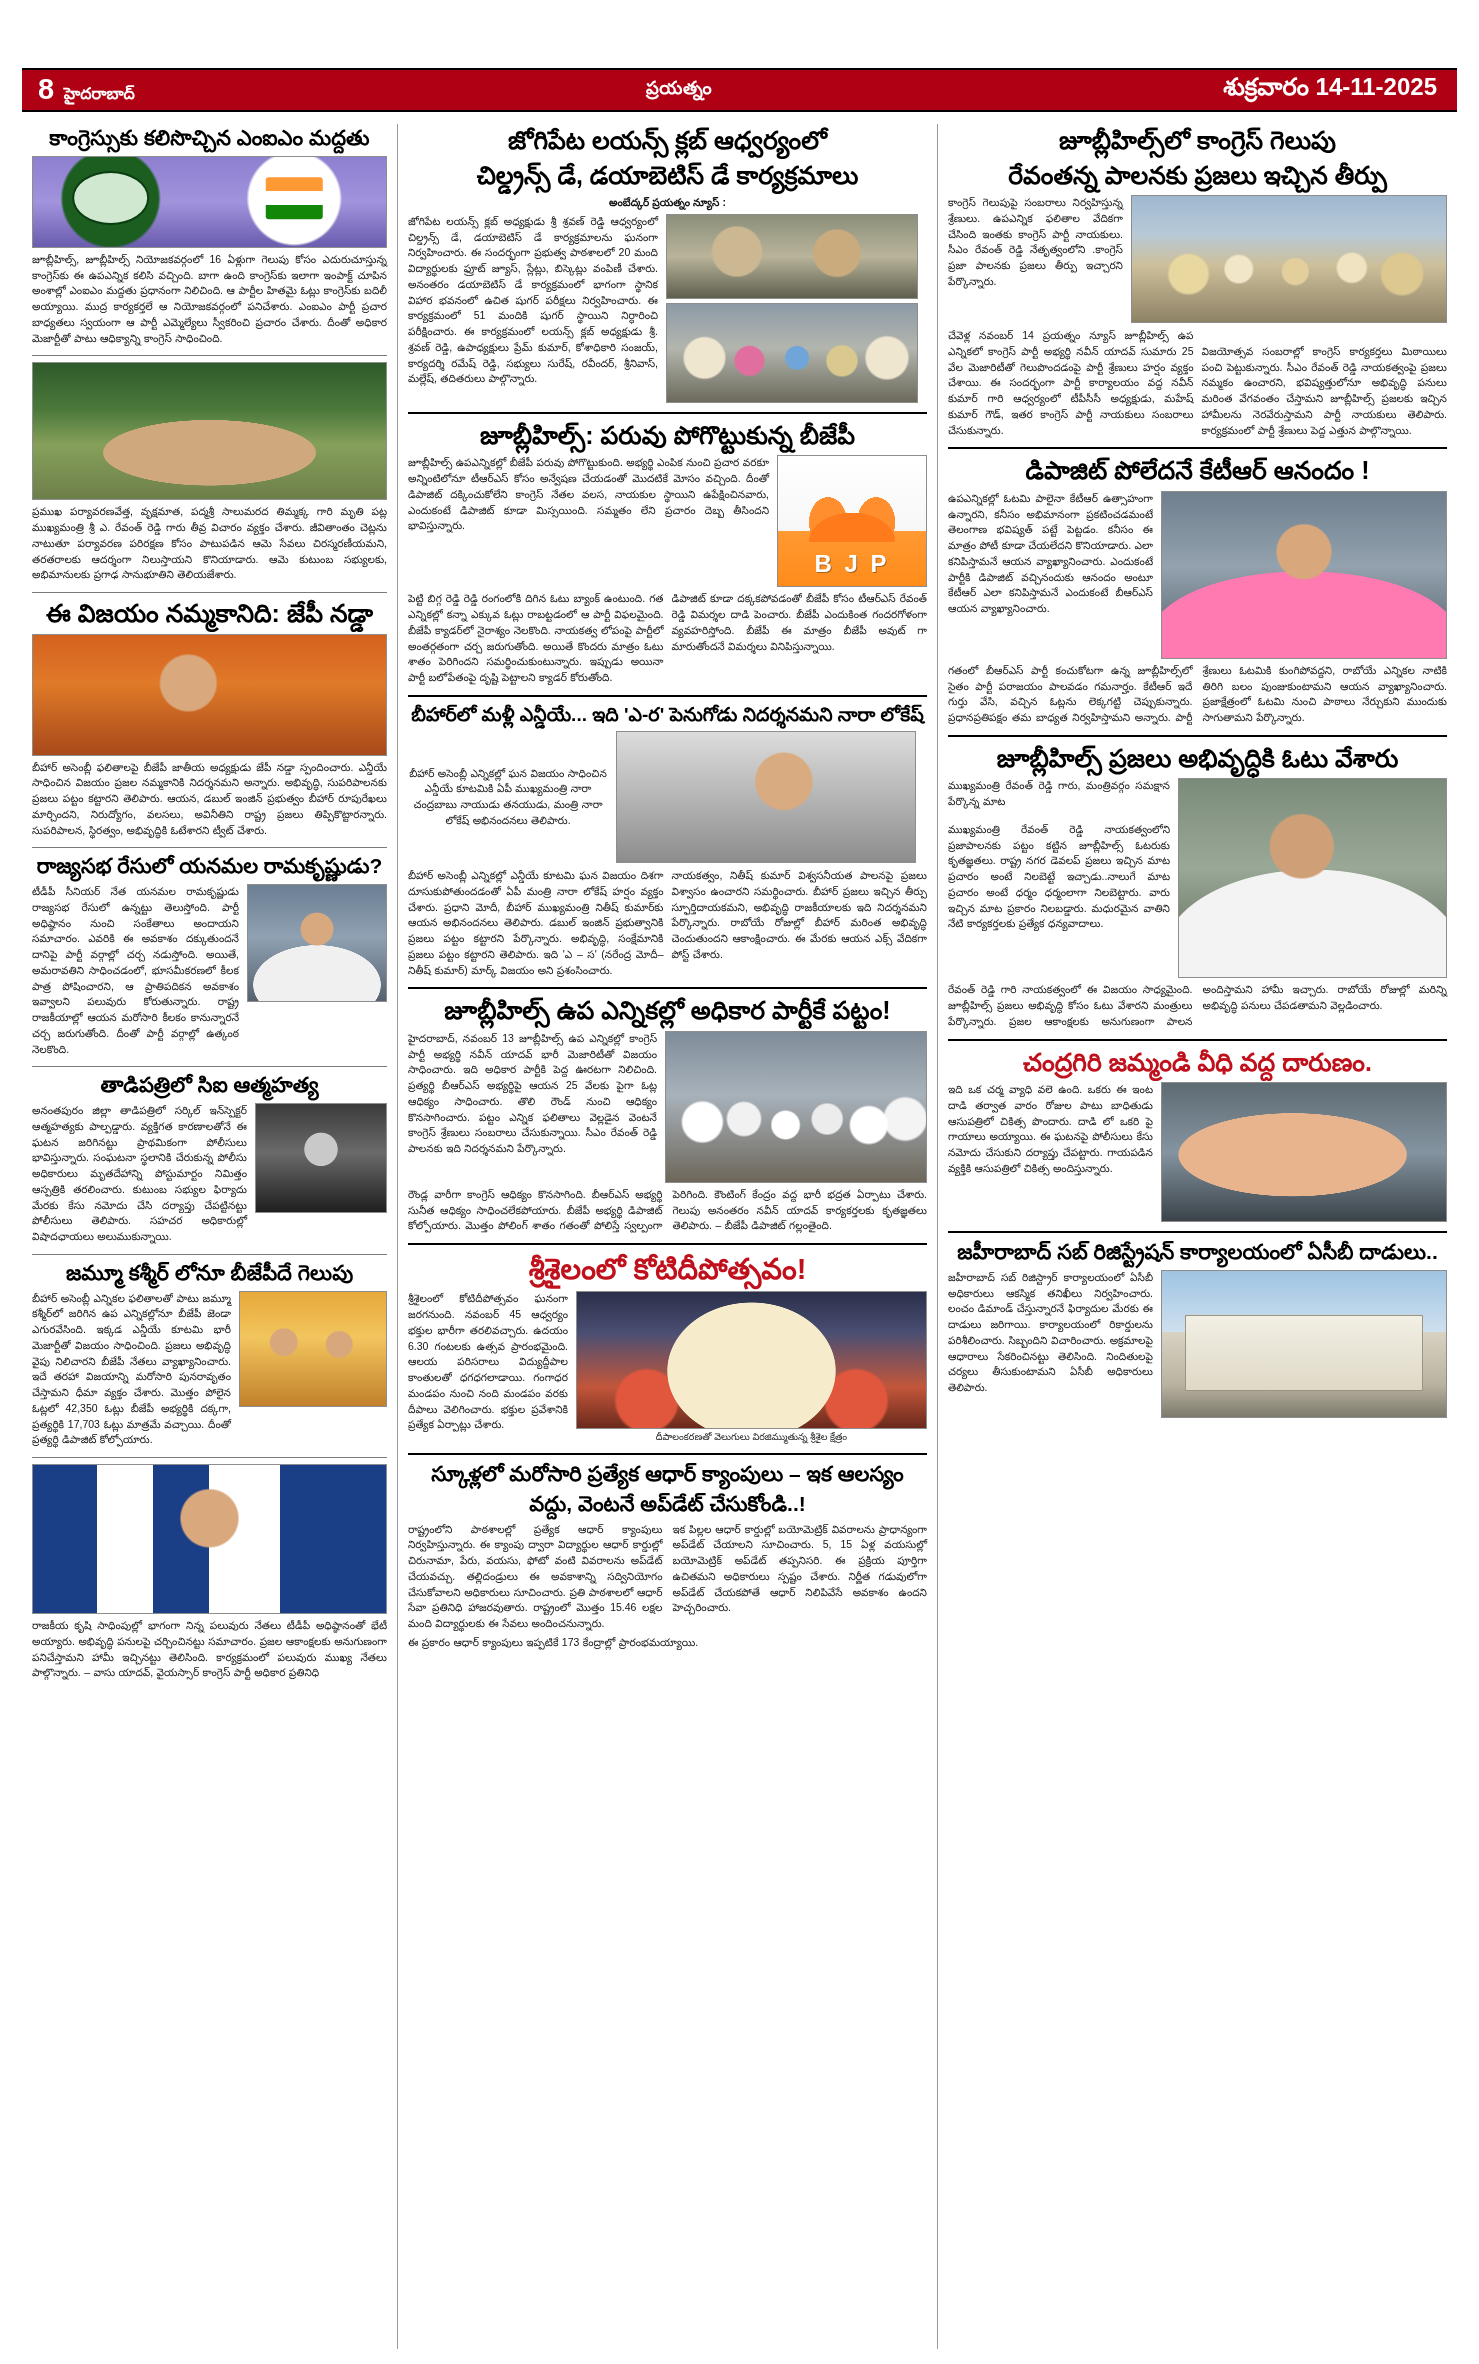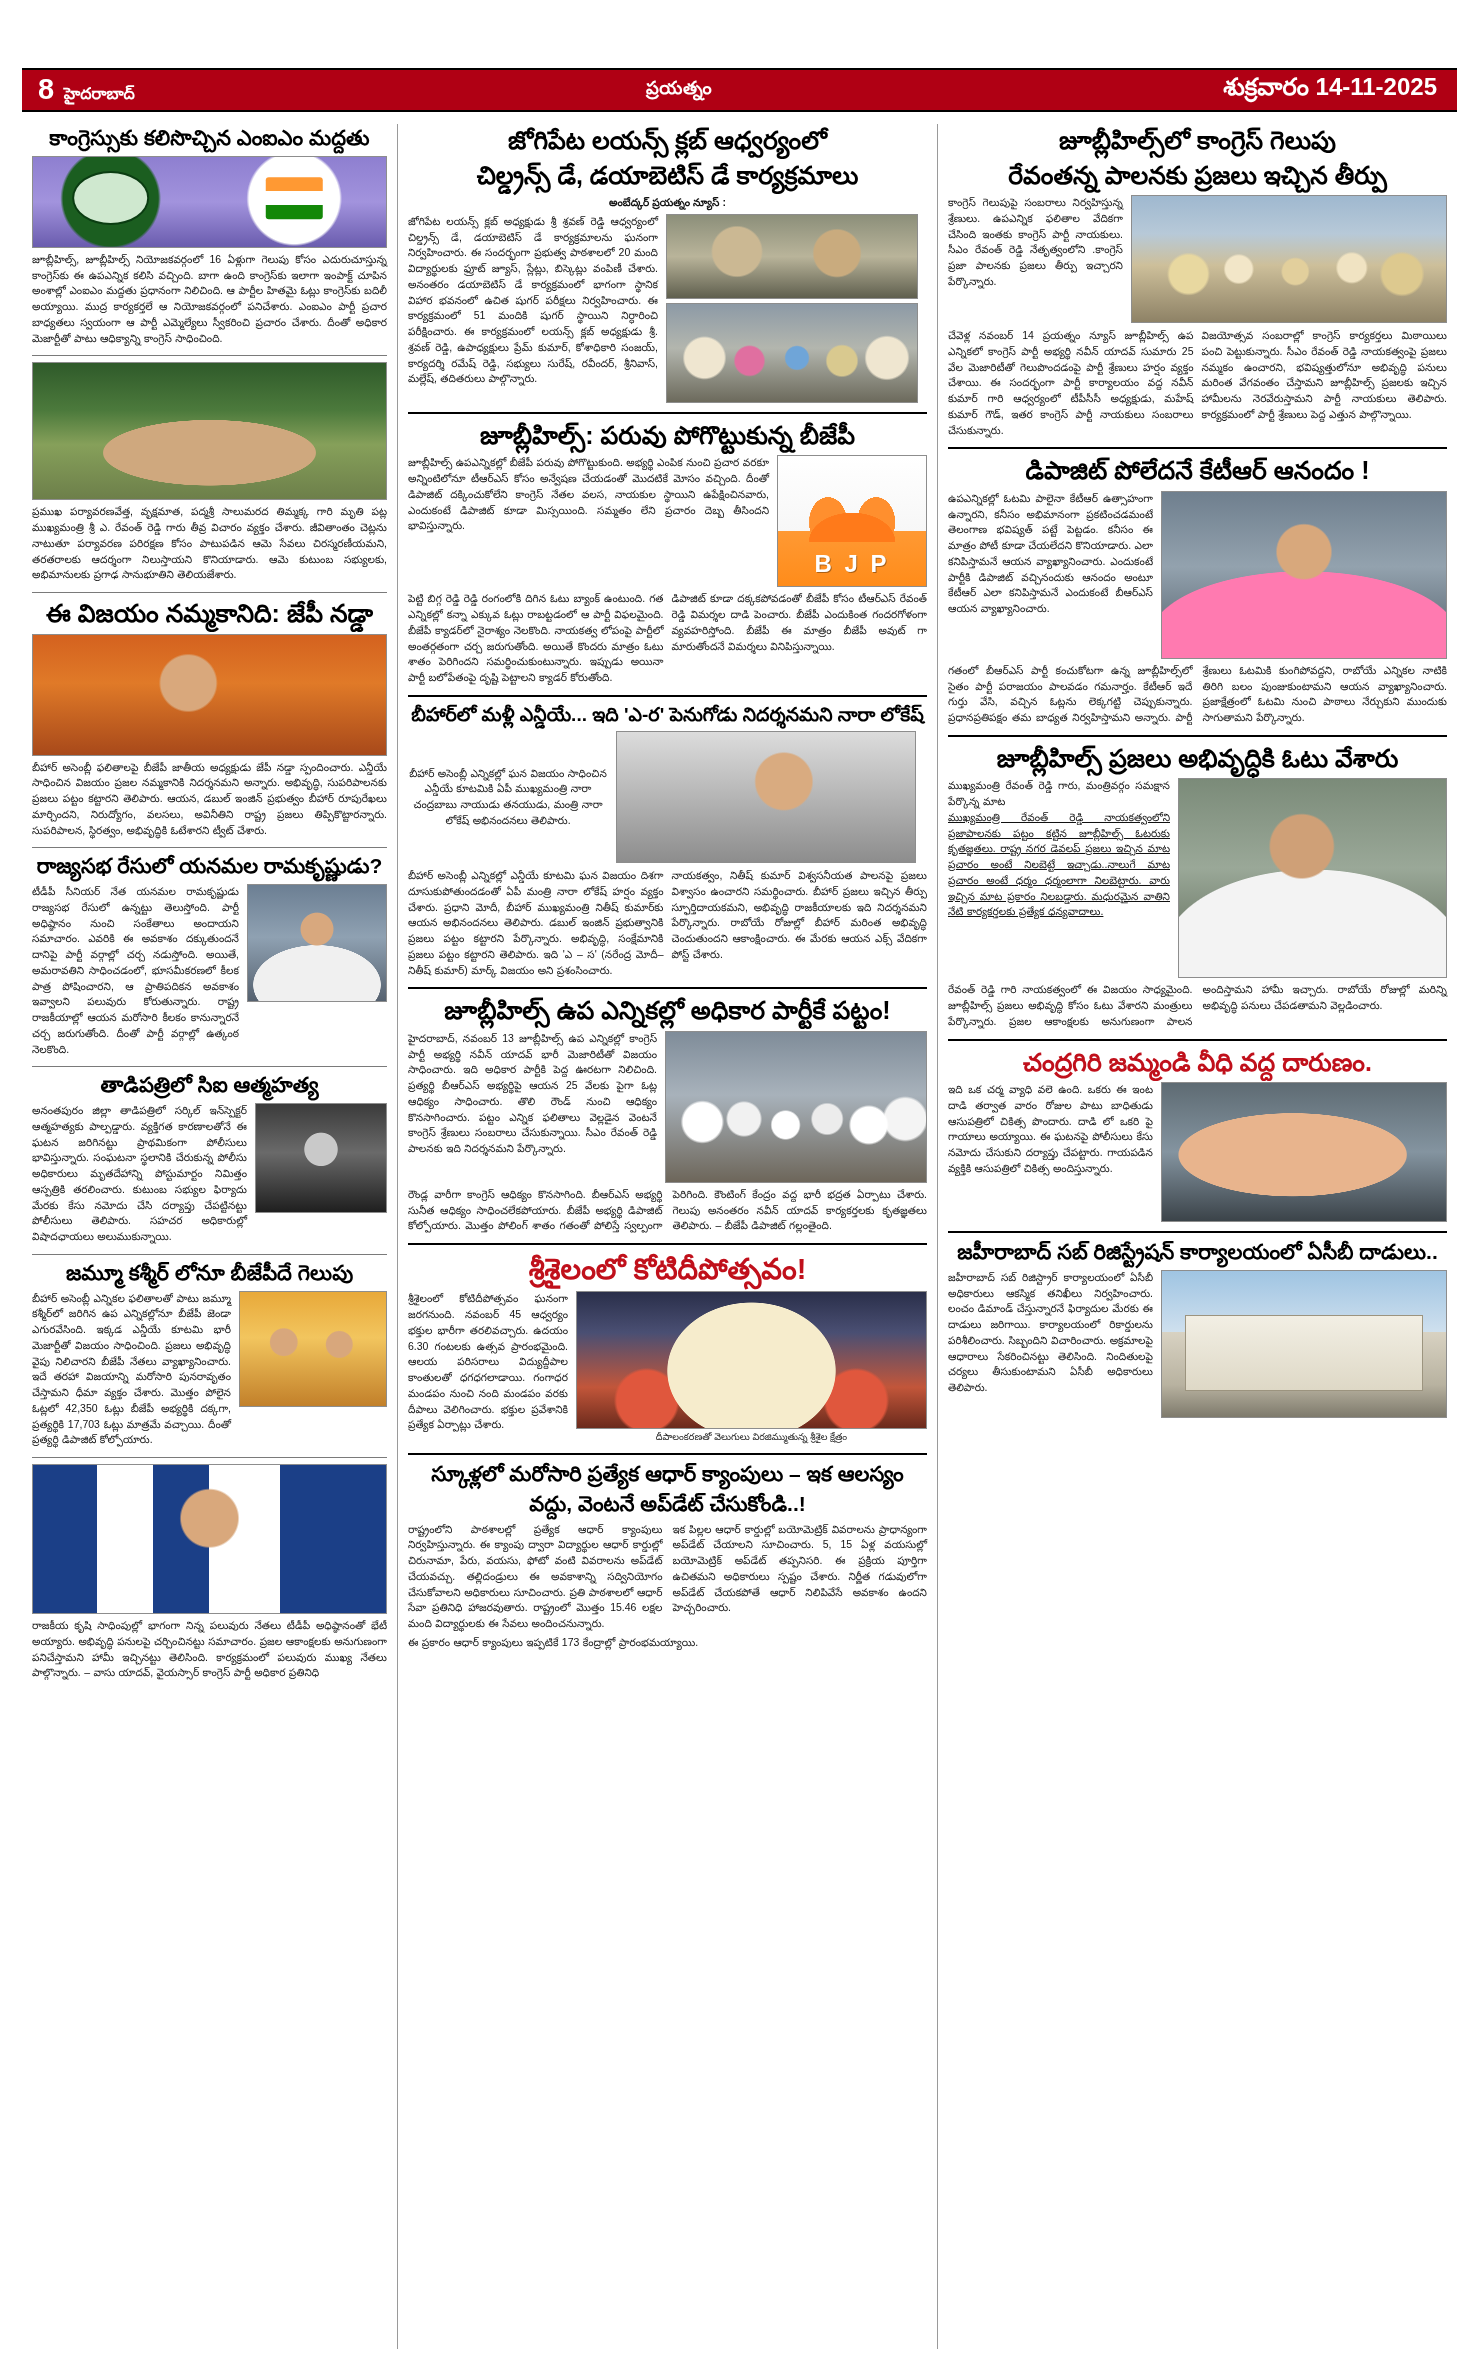--- a/index.html
+++ b/index.html
@@ -427,21 +427,21 @@
 
     <div class="col col-3">
 
       <div class="art">
         <div class="hl hl-lg">జూబ్లీహిల్స్‌లో కాంగ్రెస్ గెలుపు</div>
         <div class="hl hl-lg">రేవంతన్న పాలనకు ప్రజలు ఇచ్చిన తీర్పు</div>
         <div style="display:flex;gap:8px;align-items:flex-start;margin-top:5px;">
           <div class="body-txt" style="flex:0 0 175px;">కాంగ్రెస్ గెలుపుపై సంబరాలు నిర్వహిస్తున్న శ్రేణులు. ఉపఎన్నిక ఫలితాల వేదికగా చేసింది ఇంతకు కాంగ్రెస్ పార్టీ నాయకులు. సీఎం రేవంత్ రెడ్డి నేతృత్వంలోని .కాంగ్రెస్ ప్రజా పాలనకు ప్రజలు తీర్పు ఇచ్చారని పేర్కొన్నారు.</div>
           <div class="im photo ph-rally" style="flex:1 1 auto;height:128px;"></div>
         </div>
-        <div style="display:flex;gap:8px;margin-top:5px;">
+        <div style="display:flex;gap:8px;margin-top:5px;align-items:flex-end;">
           <div class="body-txt" style="flex:1 1 0;">చేవెళ్ల నవంబర్ 14 ప్రయత్నం న్యూస్ జూబ్లీహిల్స్ ఉప ఎన్నికలో కాంగ్రెస్ పార్టీ అభ్యర్థి నవీన్ యాదవ్ సుమారు 25 వేల మెజారిటీతో గెలుపొందడంపై పార్టీ శ్రేణులు హర్షం వ్యక్తం చేశాయి. ఈ సందర్భంగా పార్టీ కార్యాలయం వద్ద నవీన్ కుమార్ గారి ఆధ్వర్యంలో టీపీసీసీ అధ్యక్షుడు, మహేష్ కుమార్ గౌడ్, ఇతర కాంగ్రెస్ పార్టీ నాయకులు సంబరాలు చేసుకున్నారు.</div>
           <div class="body-txt" style="flex:1 1 0;">విజయోత్సవ సంబరాల్లో కాంగ్రెస్ కార్యకర్తలు మిఠాయిలు పంచి పెట్టుకున్నారు. సీఎం రేవంత్ రెడ్డి నాయకత్వంపై ప్రజలు నమ్మకం ఉంచారని, భవిష్యత్తులోనూ అభివృద్ధి పనులు మరింత వేగవంతం చేస్తామని జూబ్లీహిల్స్ ప్రజలకు ఇచ్చిన హామీలను నెరవేరుస్తామని పార్టీ నాయకులు తెలిపారు. కార్యక్రమంలో పార్టీ శ్రేణులు పెద్ద ఎత్తున పాల్గొన్నాయి.</div>
         </div>
       </div>
 
       <div class="rule-thick"></div>
 
       <div class="art">
         <div class="hl hl-lg">డిపాజిట్ పోలేదనే కేటీఆర్ ఆనందం !</div>
         <div style="display:flex;gap:8px;align-items:flex-start;">
@@ -451,21 +451,21 @@
         <div class="body-txt" style="margin-top:4px;column-count:2;column-gap:10px;">గతంలో బీఆర్ఎస్ పార్టీ కంచుకోటగా ఉన్న జూబ్లీహిల్స్‌లో సైతం పార్టీ పరాజయం పాలవడం గమనార్హం. కేటీఆర్ ఇదే గుర్తు వేసి, వచ్చిన ఓట్లను లెక్కగట్టి చెప్పుకున్నారు. ప్రధానప్రతిపక్షం తమ బాధ్యత నిర్వహిస్తామని అన్నారు. పార్టీ శ్రేణులు ఓటమికి కుంగిపోవద్దని, రాబోయే ఎన్నికల నాటికి తిరిగి బలం పుంజుకుంటామని ఆయన వ్యాఖ్యానించారు. ప్రజాక్షేత్రంలో ఓటమి నుంచి పాఠాలు నేర్చుకుని ముందుకు సాగుతామని పేర్కొన్నారు.</div>
       </div>
 
       <div class="rule-thick"></div>
 
       <div class="art">
         <div class="hl hl-lg">జూబ్లీహిల్స్ ప్రజలు అభివృద్ధికి ఓటు వేశారు</div>
         <div style="display:flex;gap:8px;align-items:flex-start;margin-top:3px;">
           <div style="flex:0 0 222px;">
             <div class="body-txt">ముఖ్యమంత్రి రేవంత్ రెడ్డి గారు, మంత్రివర్గం సమక్షాన పేర్కొన్న మాట</div>
-            <div class="body-txt" style="margin-top:0;text-decoration:underline;">ముఖ్యమంత్రి రేవంత్ రెడ్డి నాయకత్వంలోని ప్రజాపాలనకు పట్టం కట్టిన జూబ్లీహిల్స్ ఓటరుకు కృతజ్ఞతలు. రాష్ట్ర నగర డెవలప్ ప్రజలు ఇచ్చిన మాట ప్రచారం అంటే నిలబెట్టే ఇచ్చాడు..నాలుగే మాట ప్రచారం అంటే ధర్మం ధర్మంలాగా నిలబెట్టారు. వారు ఇచ్చిన మాట ప్రకారం నిలబడ్డారు. మధురమైన వాతిని నేటి కార్యకర్తలకు ప్రత్యేక ధన్యవాదాలు.</div>
+            <div class="body-txt" style="margin-top:12px;">ముఖ్యమంత్రి రేవంత్ రెడ్డి నాయకత్వంలోని ప్రజాపాలనకు పట్టం కట్టిన జూబ్లీహిల్స్ ఓటరుకు కృతజ్ఞతలు. రాష్ట్ర నగర డెవలప్ ప్రజలు ఇచ్చిన మాట ప్రచారం అంటే నిలబెట్టే ఇచ్చాడు..నాలుగే మాట ప్రచారం అంటే ధర్మం ధర్మంలాగా నిలబెట్టారు. వారు ఇచ్చిన మాట ప్రకారం నిలబడ్డారు. మధురమైన వాతిని నేటి కార్యకర్తలకు ప్రత్యేక ధన్యవాదాలు.</div>
           </div>
           <div class="im" style="flex:1 1 auto;">
             <div class="photo ph-elder" style="height:200px;"></div>
           </div>
         </div>
         <div class="body-txt" style="margin-top:4px;column-count:2;column-gap:10px;">రేవంత్ రెడ్డి గారి నాయకత్వంలో ఈ విజయం సాధ్యమైంది. జూబ్లీహిల్స్ ప్రజలు అభివృద్ధి కోసం ఓటు వేశారని మంత్రులు పేర్కొన్నారు. ప్రజల ఆకాంక్షలకు అనుగుణంగా పాలన అందిస్తామని హామీ ఇచ్చారు. రాబోయే రోజుల్లో మరిన్ని అభివృద్ధి పనులు చేపడతామని వెల్లడించారు.</div>
       </div>
 
       <div class="rule-thick"></div>
 

